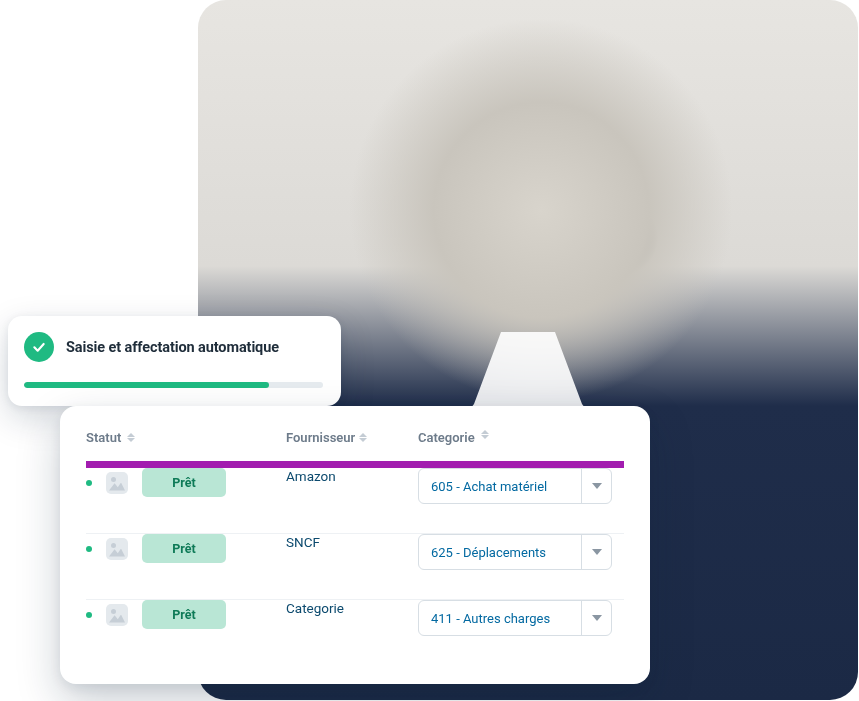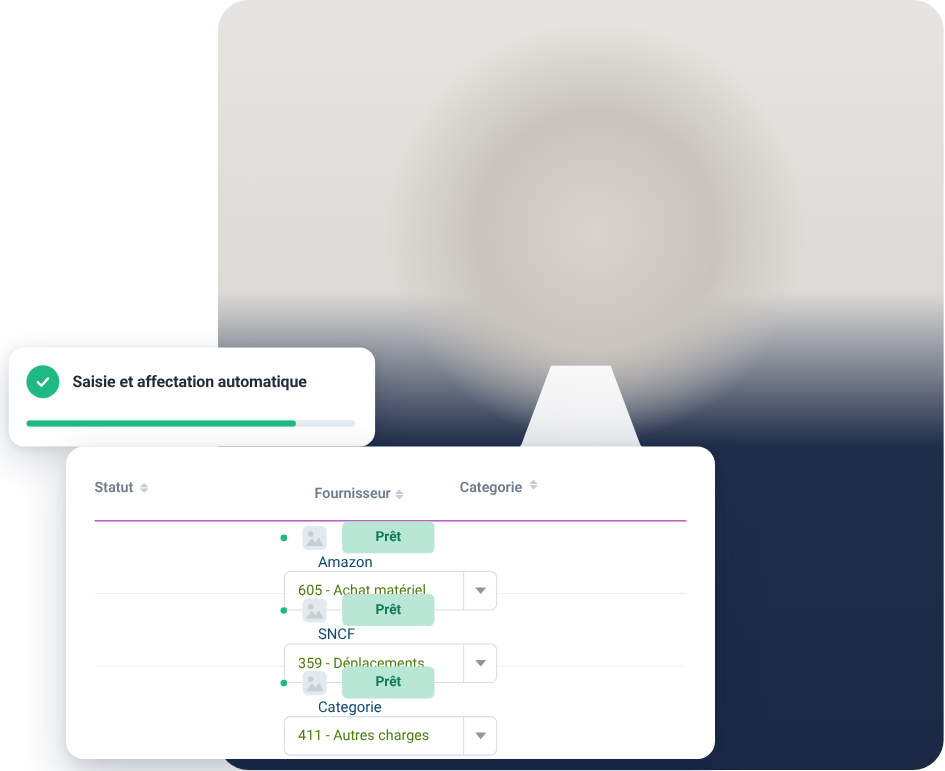--- a/index.html
+++ b/index.html
@@ -92,45 +92,44 @@
     width: 590px;
     background: #fff;
     border-radius: 16px;
     box-shadow: 0 18px 44px rgba(12, 35, 60, 0.22), 0 4px 12px rgba(12,35,60,0.08);
     padding: 24px 26px 18px 26px;
   }
   .thead {
     display: flex;
     align-items: center;
     padding-bottom: 16px;
-    border-bottom: 1px solid #a21caf;
+    border-bottom: 7px solid #a21caf;
   }
   .col-statut { width: 200px; display:flex; align-items:center; gap:6px;}
-  .col-fourn  { width: 132px; display:flex; align-items:center; gap:4px;margin-top:12px;}
+  .col-fourn  { width: 132px; display:flex; align-items:center; gap:4px;}
   .col-cat    { flex: 1; display:flex; gap:6px;}
   .th-label {
     font-size: 13px;
     font-weight: 600;
     color: #6d7b8a;
   }
   .sort-icon { display:inline-flex; flex-direction:column; gap:1px; }
   .sort-icon .tri {
     width:0;height:0;
     border-left:4px solid transparent;
     border-right:4px solid transparent;
   }
   .sort-icon .up { border-bottom:4px solid #c4ccd4; }
   .sort-icon .down { border-top:4px solid #c4ccd4; }
 
   .trow {
     display: flex;
-    align-items: center;
+    align-items: flex-start;
     height: 66px;
     border-bottom: 1px solid #eef1f4;
-    flex-direction: column;
   }
   .trow:last-child { border-bottom: none; }
 
   .status-cell {
     width: 200px;
     display: flex;
     align-items: center;
     gap: 14px;
   }
   .dot {
@@ -185,21 +184,21 @@
     border: 1px solid #d7dee4;
     border-radius: 6px;
     display: flex;
     align-items: center;
     padding: 0 0 0 12px;
     background: #fff;
   }
   .select-label {
     flex: 1;
     font-size: 13px;
-    color: #4d7c0f;
+    color: #0369a1;
     white-space: nowrap;
     overflow: hidden;
     text-overflow: ellipsis;
   }
   .select-caret {
     width: 30px;
     height: 100%;
     border-left: 1px solid #d7dee4;
     display:flex; align-items:center; justify-content:center;
   }
@@ -274,21 +273,21 @@
 
   <div class="trow">
     <div class="status-cell">
       <span class="dot"></span>
       <span class="thumb"></span>
       <span class="status-pill">Prêt</span>
     </div>
     <div class="fourn-cell">SNCF</div>
     <div class="cat-cell">
       <div class="select">
-        <span class="select-label">359 - Déplacements</span>
+        <span class="select-label">625 - Déplacements</span>
         <span class="select-caret">
             <span class="tri-down"></span>
           </span>
       </div>
     </div>
   </div>
 
   <div class="trow">
     <div class="status-cell">
       <span class="dot"></span>

